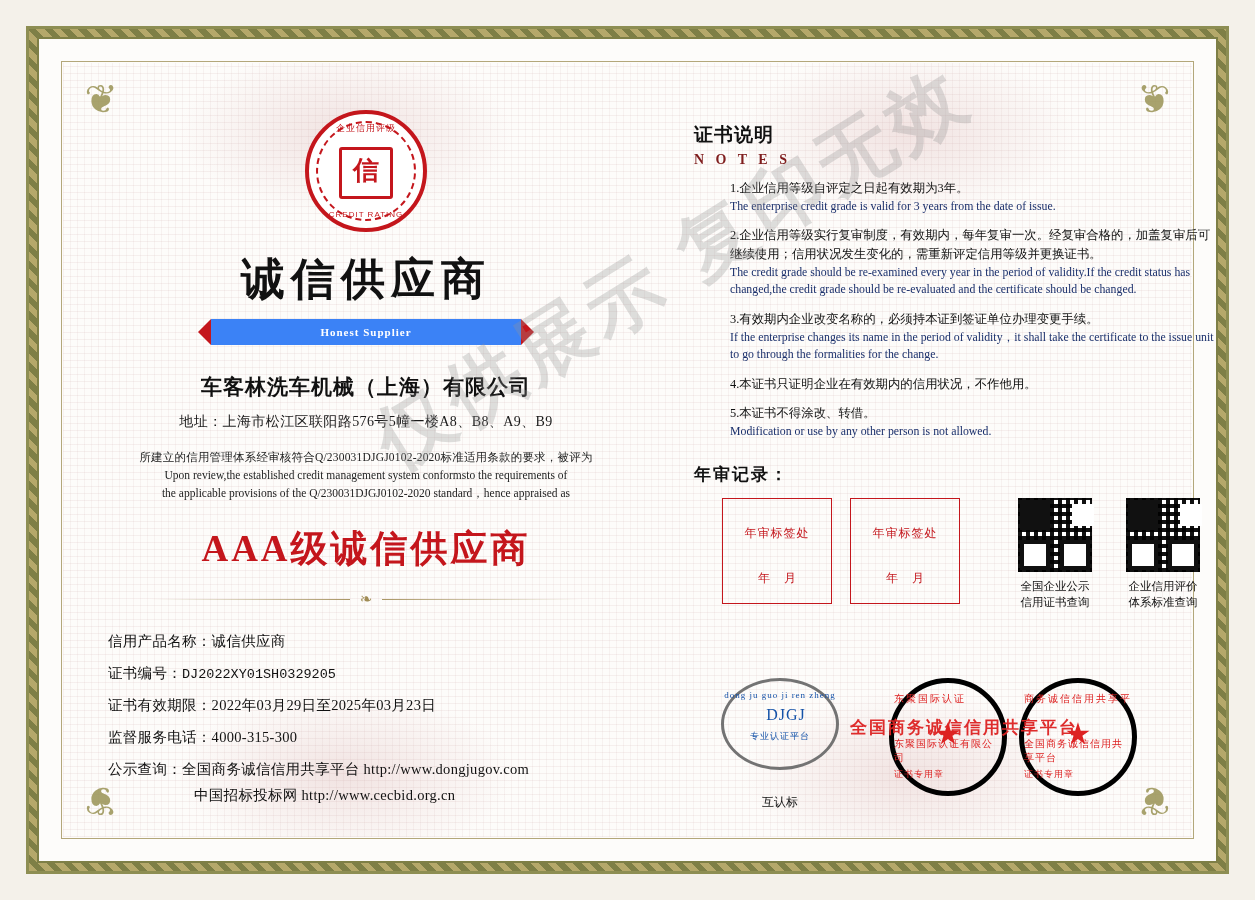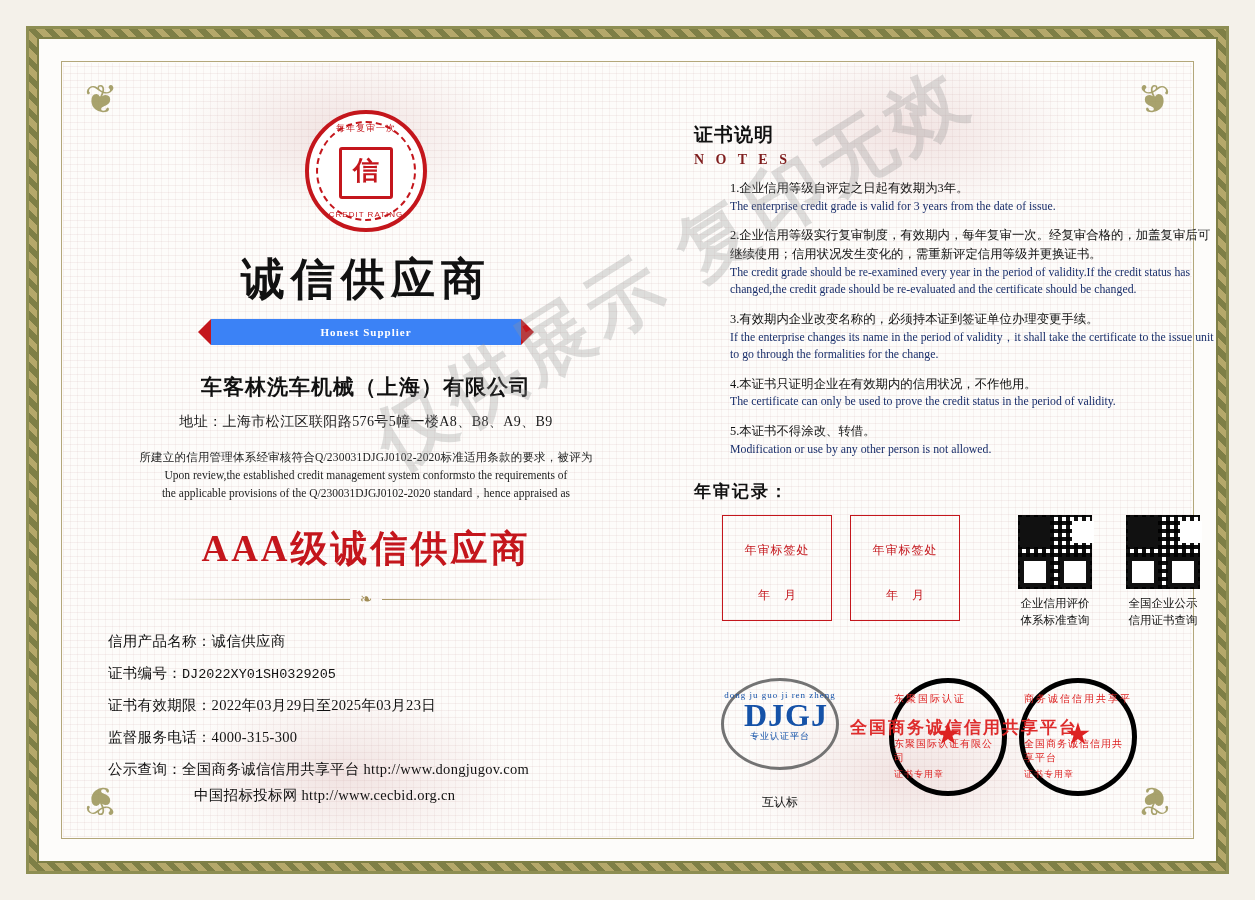--- a/index.html
+++ b/index.html
@@ -159,21 +159,21 @@
   .qr-mark{position:absolute;left:2px;bottom:2px;width:22px;height:22px;border:4px solid #111;background:#fff;}
   .qr-cap{margin-top:6px;font-size:11.5px;color:#111;line-height:1.45;}
 
   
   .seal-row{position:absolute;left:668px;top:650px;width:540px;height:150px;}
   .djgj{
     position:absolute;left:27px;top:2px;width:118px;height:92px;border:3px solid #737373;border-radius:50%;
     color:#1552a8;text-align:center;box-sizing:border-box;
   }
   .djgj .arc-top{font-size:9px;margin-top:9px;letter-spacing:1px;}
-  .djgj .big{font-size:32px;font-weight:bold;letter-spacing:1px;line-height:26px;margin-top:2px;margin-left:12px;}
+  .djgj .big{font-size:16px;font-weight:normal;letter-spacing:1px;line-height:26px;margin-top:2px;margin-left:12px;}
   .djgj .arc-bot{font-size:9px;letter-spacing:1px;margin-top:2px;}
   .djgj-cap{position:absolute;left:27px;top:118px;width:118px;text-align:center;font-size:12px;color:#111;}
   .rseal{
     position:absolute;width:118px;height:118px;border:5px solid #000000;border-radius:50%;
     color:#d22;text-align:left;box-sizing:border-box;top:2px;
   }
   .rseal.a{left:195px;}
   .rseal.b{left:325px;}
   .rseal .star{position:absolute;left:50%;top:46%;transform:translate(-50%,-50%);font-size:30px;color:#d22;}
   .rseal .t1{position:absolute;top:9px;left:0;right:0;font-size:10px;letter-spacing:2px;}
@@ -204,21 +204,21 @@
   </div>
 
   <div class="corner c-tl">❦</div>
   <div class="corner c-tr">❦</div>
   <div class="corner c-bl">❦</div>
   <div class="corner c-br">❦</div>
 
   <div class="left">
 
     <div class="seal-logo">
-      <div class="seal-top-text">每年复审一次</div>
+      <div class="seal-top-text">企业信用评级</div>
       <div class="seal-center">信</div>
       <div class="seal-bottom-text">CREDIT RATING</div>
     </div>
 
     <div class="main-title">诚信供应商</div>
     <div class="ribbon">Honest Supplier</div>
 
     <div class="company">车客林洗车机械（上海）有限公司</div>
     <div class="address">地址：上海市松江区联阳路576号5幢一楼A8、B8、A9、B9</div>
 
@@ -267,58 +267,57 @@
     <div class="note">
       <div>2.企业信用等级实行复审制度，有效期内，每年复审一次。经复审合格的，加盖复审后可继续使用；信用状况发生变化的，需重新评定信用等级并更换证书。</div>
       <div class="en">The credit grade should be re-examined every year in the period of validity.If the credit status has changed,the credit grade should be re-evaluated and the certificate should be  changed.</div>
     </div>
     <div class="note">
       <div>3.有效期内企业改变名称的，必须持本证到签证单位办理变更手续。</div>
       <div class="en">If the enterprise changes its name in the period of validity，it shall take the certificate to the issue unit to go through the formalities for the change.</div>
     </div>
     <div class="note">
       <div>4.本证书只证明企业在有效期内的信用状况，不作他用。</div>
-      <div class="en">The certificate can only be used to prove the credit status in the period of validity.</div>
     </div>
     <div class="note">
       <div>5.本证书不得涂改、转借。</div>
       <div class="en">Modification or use by any other person is not allowed.</div>
     </div>
 
     <div class="review-title">年审记录：</div>
 
     <div class="review-row">
       <div class="review-box">
         <div class="bt">年审标签处</div>
         <div class="bb"><span>年</span><span>月</span></div>
       </div>
       <div class="review-box">
         <div class="bt">年审标签处</div>
         <div class="bb"><span>年</span><span>月</span></div>
       </div>
 
       <div class="qr-group">
+        <div class="qr-item">
+          <div class="qr">
+              <span class="qr-mark"></span>
+            </div>
+          <div class="qr-cap">
+            <div>全国企业公示</div>
+            <div>信用证书查询</div>
+          </div>
+        </div>
         <div class="qr-item">
           <div class="qr">
               <span class="qr-mark"></span>
             </div>
           <div class="qr-cap">
             <div>企业信用评价</div>
             <div>体系标准查询</div>
           </div>
         </div>
-        <div class="qr-item">
-          <div class="qr">
-              <span class="qr-mark"></span>
-            </div>
-          <div class="qr-cap">
-            <div>全国企业公示</div>
-            <div>信用证书查询</div>
-          </div>
-        </div>
       </div>
     </div>
   </div>
 
   <div class="seal-row">
     <div class="djgj">
       <div class="arc-top">dong ju guo ji ren zheng</div>
       <div class="big">DJGJ</div>
       <div class="arc-bot">专业认证平台</div>
     </div>

